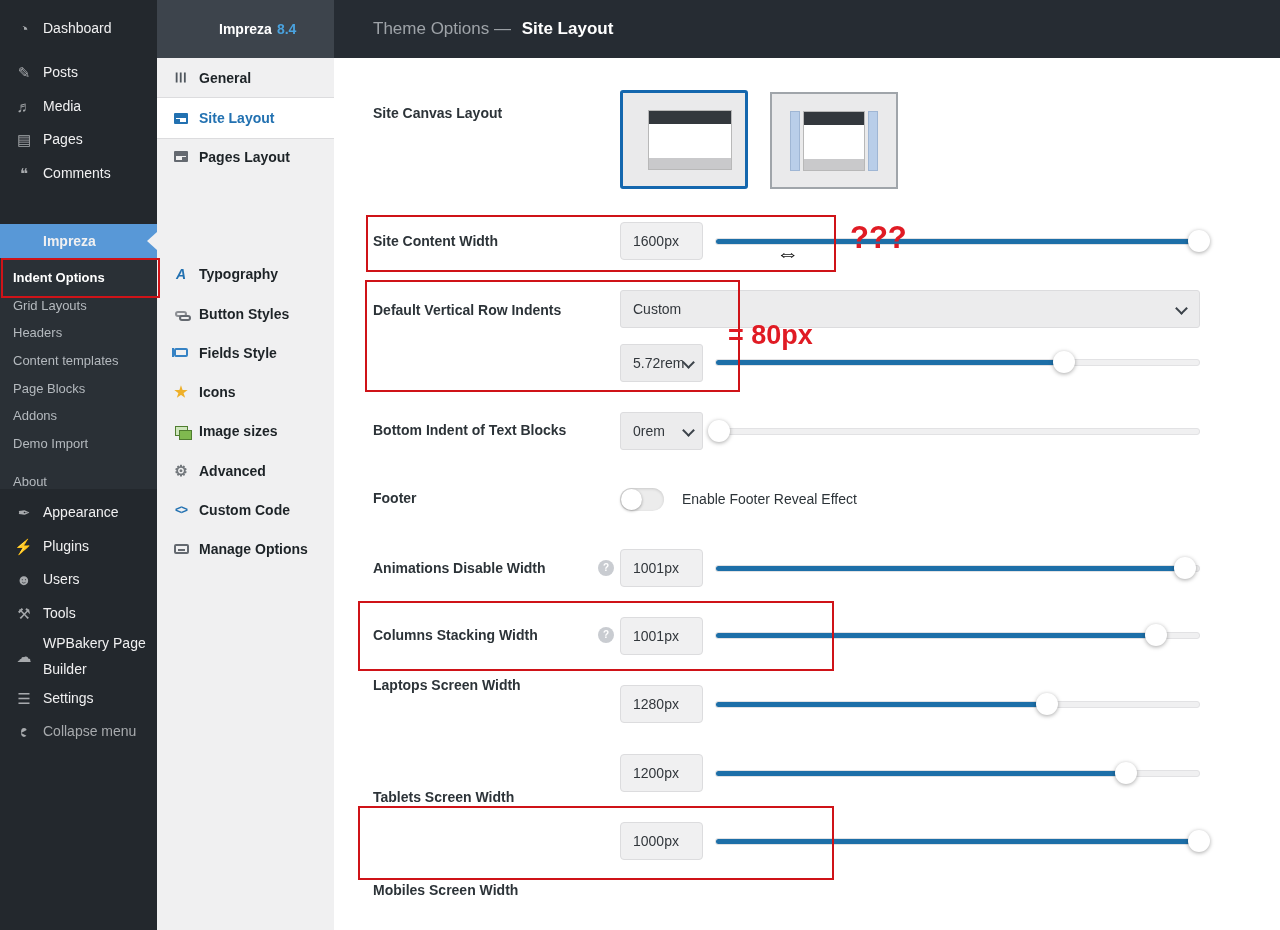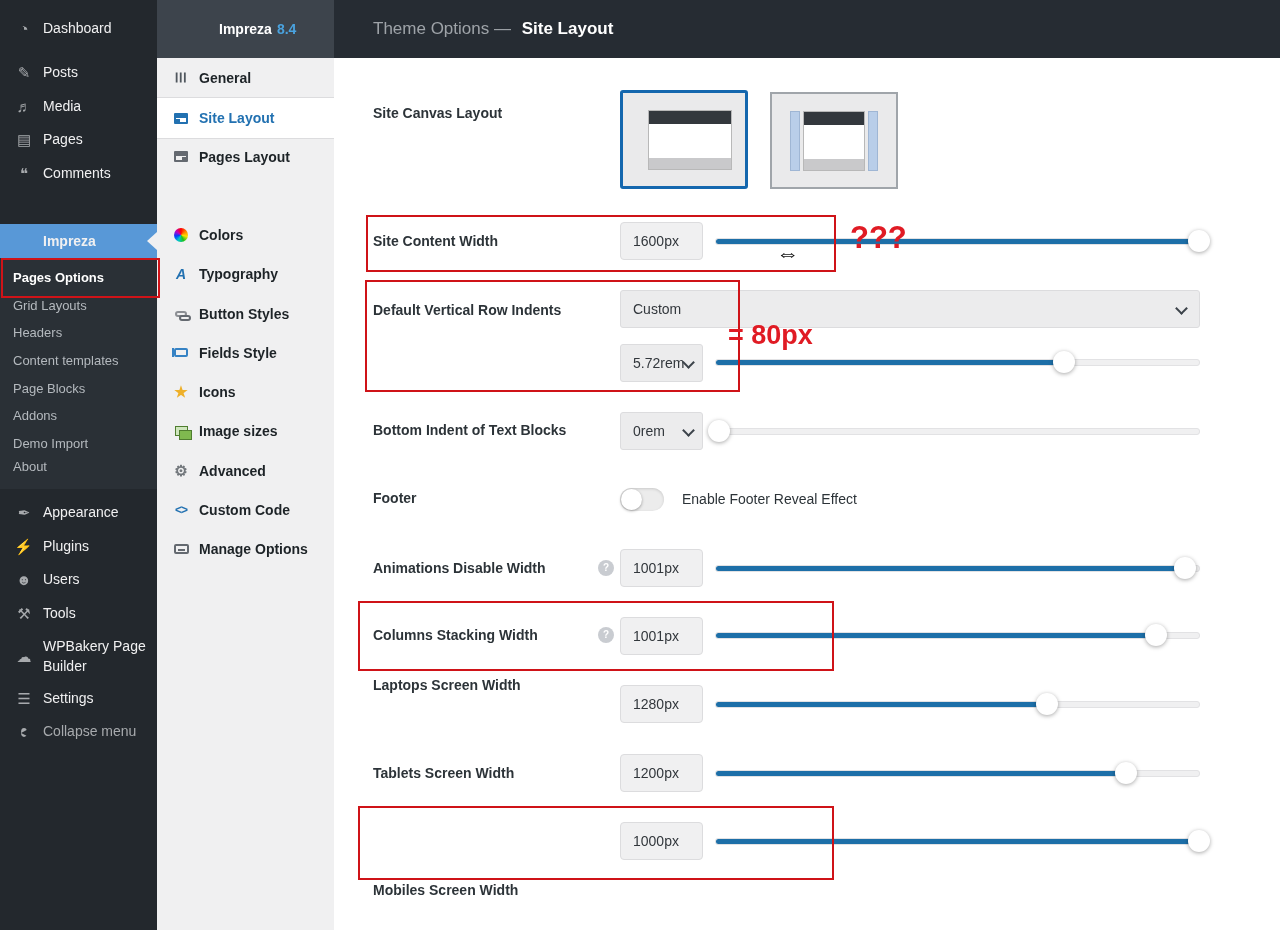--- a/index.html
+++ b/index.html
@@ -124,49 +124,49 @@
       <span class="ic">❝</span>
       <span>Comments</span>
     </div>
 
     <div class="wpitem wp-current" style="top:224px">
       <span class="ic"><span class="gem"></span></span>
       <span>Impreza</span>
     </div>
 
     <div class="subblock">
-      <div class="subitem cur" style="top:6px"><span>Pages Options</span></div>
+      <div class="subitem cur" style="top:6px"><span>Indent Options</span></div>
       <div class="subitem" style="top:34px"><span>Grid Layouts</span></div>
       <div class="subitem" style="top:61px"><span>Headers</span></div>
       <div class="subitem" style="top:89px"><span>Content templates</span></div>
       <div class="subitem" style="top:117px"><span>Page Blocks</span></div>
       <div class="subitem" style="top:144px"><span>Addons</span></div>
       <div class="subitem" style="top:172px"><span>Demo Import</span></div>
-      <div class="subitem" style="top:195px"><span>About</span></div>
+      <div class="subitem" style="top:210px"><span>About</span></div>
     </div>
 
     <div class="wpitem" style="top:495px">
       <span class="ic">✒</span>
       <span>Appearance</span>
     </div>
     <div class="wpitem" style="top:529px">
       <span class="ic">⚡</span>
       <span>Plugins</span>
     </div>
     <div class="wpitem" style="top:562px">
       <span class="ic">☻</span>
       <span>Users</span>
     </div>
     <div class="wpitem" style="top:596px">
       <span class="ic">⚒</span>
       <span>Tools</span>
     </div>
     <div class="wpitem" style="top:630px;height:52px">
       <span class="ic">☁</span>
-      <span style="width:104px;line-height:20px;white-space:normal">WPBakery Page Builder</span>
+      <span style="width:104px;line-height:26px;white-space:normal">WPBakery Page Builder</span>
     </div>
     <div class="wpitem" style="top:681px">
       <span class="ic">☰</span>
       <span>Settings</span>
     </div>
     <div class="wpitem" style="top:714px;color:#a7aaad">
       <span class="ic"><span class="collapsec">◀</span></span>
       <span>Collapse menu</span>
     </div>
   </div>
@@ -187,26 +187,20 @@
     <span class="pic">
         <span class="icon-window blue icon-site"></span>
       </span>
     <span>Site Layout</span>
   </div>
   <div class="pitem" style="top:137px">
     <span class="pic">
         <span class="icon-window icon-pagescol"></span>
       </span>
     <span>Pages Layout</span>
-  </div>
-  <div class="pitem" style="top:215px">
-    <span class="pic">
-        <span class="icon-wheel"></span>
-      </span>
-    <span>Colors</span>
   </div>
   <div class="pitem" style="top:254px">
     <span class="pic glyph-typo">A</span>
     <span>Typography</span>
   </div>
   <div class="pitem" style="top:294px">
     <span class="pic">
         <span class="icon-btns"></span>
       </span>
     <span>Button Styles</span>
@@ -321,21 +315,21 @@
     <div class="knob" style="left:429px"></div>
   </div>
 
   <div class="flabel" style="left:373px;top:677px">Laptops Screen Width</div>
   <input class="tinput" style="left: 620px; top: 685px;" value="1280px">
   <div class="slider" style="left:715px;top:701px">
     <div class="fill" style="width:331px"></div>
     <div class="knob" style="left:320px"></div>
   </div>
 
-  <div class="flabel" style="left:373px;top:765px">Tablets Screen Width</div>
+  <div class="flabel" style="left:373px;top:789px">Tablets Screen Width</div>
   <input class="tinput" style="left: 620px; top: 754px;" value="1200px">
   <div class="slider" style="left:715px;top:770px">
     <div class="fill" style="width:410px"></div>
     <div class="knob" style="left:399px"></div>
   </div>
 
   <div class="flabel" style="left:373px;top:882px">Mobiles Screen Width</div>
   <input class="tinput" style="left: 620px; top: 822px;" value="1000px">
   <div class="slider" style="left:715px;top:838px">
     <div class="fill" style="width:483px"></div>

